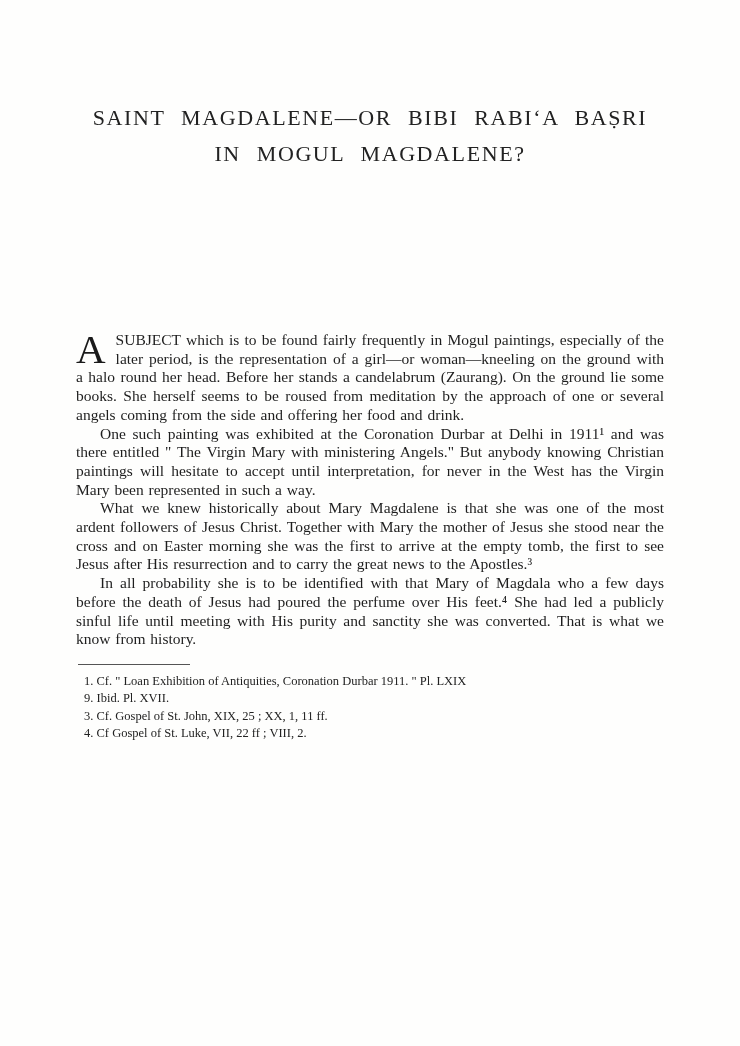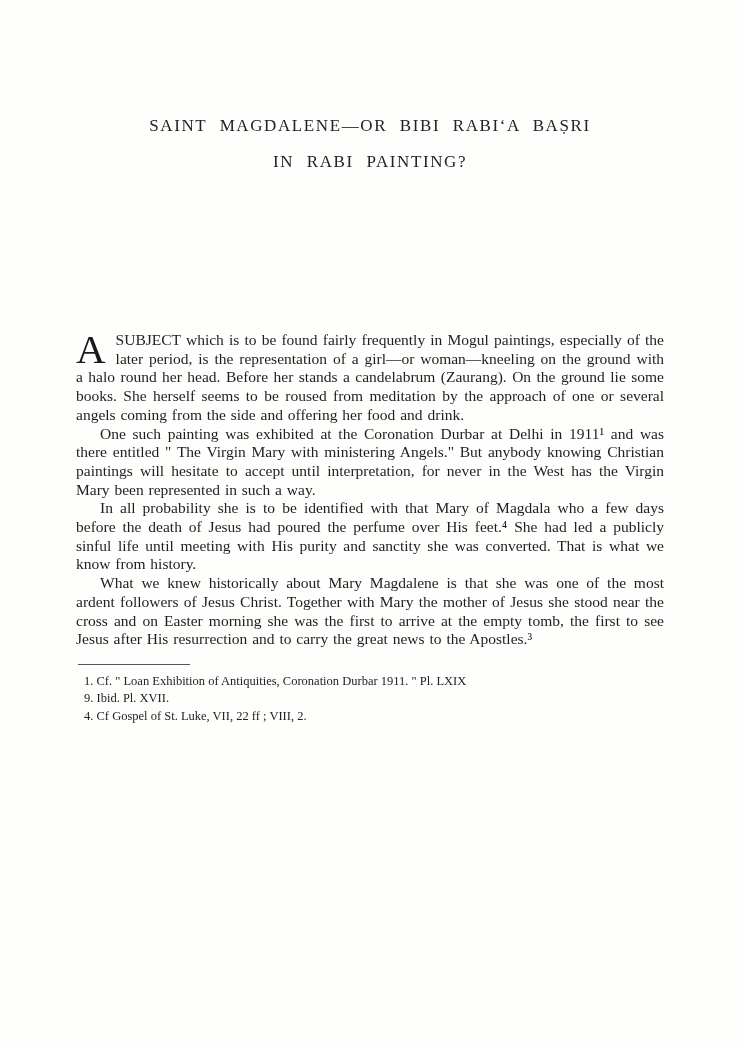--- a/index.html
+++ b/index.html
@@ -16,25 +16,25 @@
     color: #1c1c1c;
     overflow: hidden;
     box-sizing: border-box;
   }
   .title-block {
     position: absolute;
     top: 100px;
     left: 0;
     right: 0;
     text-align: center;
-    font-size: 17px;
+    font-size: 22px;
     font-weight: normal;
     letter-spacing: 1.6px;
     word-spacing: 0.4em;
-    margin: 8px;
+    margin: 0;
     line-height: 36px;
     color: #222222;
   }
   .title-line { display: block; }
   .article-body {
     position: absolute;
     top: 331px;
     left: 76px;
     width: 588px;
     font-size: 15.5px;
@@ -77,40 +77,41 @@
     word-spacing: normal;
   }
 </style>
 </head>
 <body>
 
 <div class="page">
 
   <h1 class="title-block">
     <span class="title-line">SAINT MAGDALENE—OR BIBI RABI‘A BAṢRI</span>
-    <span class="title-line">IN RABI PAINTING?</span>
+    <span class="title-line">IN MOGUL MAGDALENE?</span>
   </h1>
 
   <div class="article-body">
 
     <p class="para first">
       <span class="dropcap">A</span>
       <span>SUBJECT which is to be found fairly frequently in Mogul paintings, especially of the later period, is the representation of a girl—or woman—kneeling on the ground with a halo round her head. Before her stands a candelabrum (Zaurang). On the ground lie some books. She herself seems to be roused from meditation by the approach of one or several angels coming from the side and offering her food and drink.</span>
     </p>
 
 
     <p class="para">One such painting was exhibited at the Coronation Durbar at Delhi in 1911¹ and was there entitled " The Virgin Mary with ministering Angels." But anybody knowing Christian paintings will hesitate to accept until interpretation, for never in the West has the Virgin Mary been represented in such a way.</p>
 
 
+    <p class="para">What we knew historically about Mary Magdalene is that she was one of the most ardent followers of Jesus Christ. Together with Mary the mother of Jesus she stood near the cross and on Easter morning she was the first to arrive at the empty tomb, the first to see Jesus after His resurrection and to carry the great news to the Apostles.³</p>
+
     <p class="para">In all probability she is to be identified with that Mary of Magdala who a few days before the death of Jesus had poured the perfume over His feet.⁴ She had led a publicly sinful life until meeting with His purity and sanctity she was converted. That is what we know from history.</p>
-
-    <p class="para">What we knew historically about Mary Magdalene is that she was one of the most ardent followers of Jesus Christ. Together with Mary the mother of Jesus she stood near the cross and on Easter morning she was the first to arrive at the empty tomb, the first to see Jesus after His resurrection and to carry the great news to the Apostles.³</p>
 
     <div class="footnotes">
       <div class="fn-rule"></div>
       <p class="fn">1. Cf. " Loan Exhibition of Antiquities, Coronation Durbar 1911. " Pl. LXIX</p>
       <p class="fn">9. Ibid. Pl. XVII.</p>
+      <p class="fn">3. Cf. Gospel of St. John, XIX, 25 ; XX, 1, 11 ff.</p>
       <p class="fn">4. Cf  Gospel of St. Luke, VII, 22 ff ; VIII, 2.</p>
     </div>
 
   </div>
 
 </div>
 
 </body></html>

